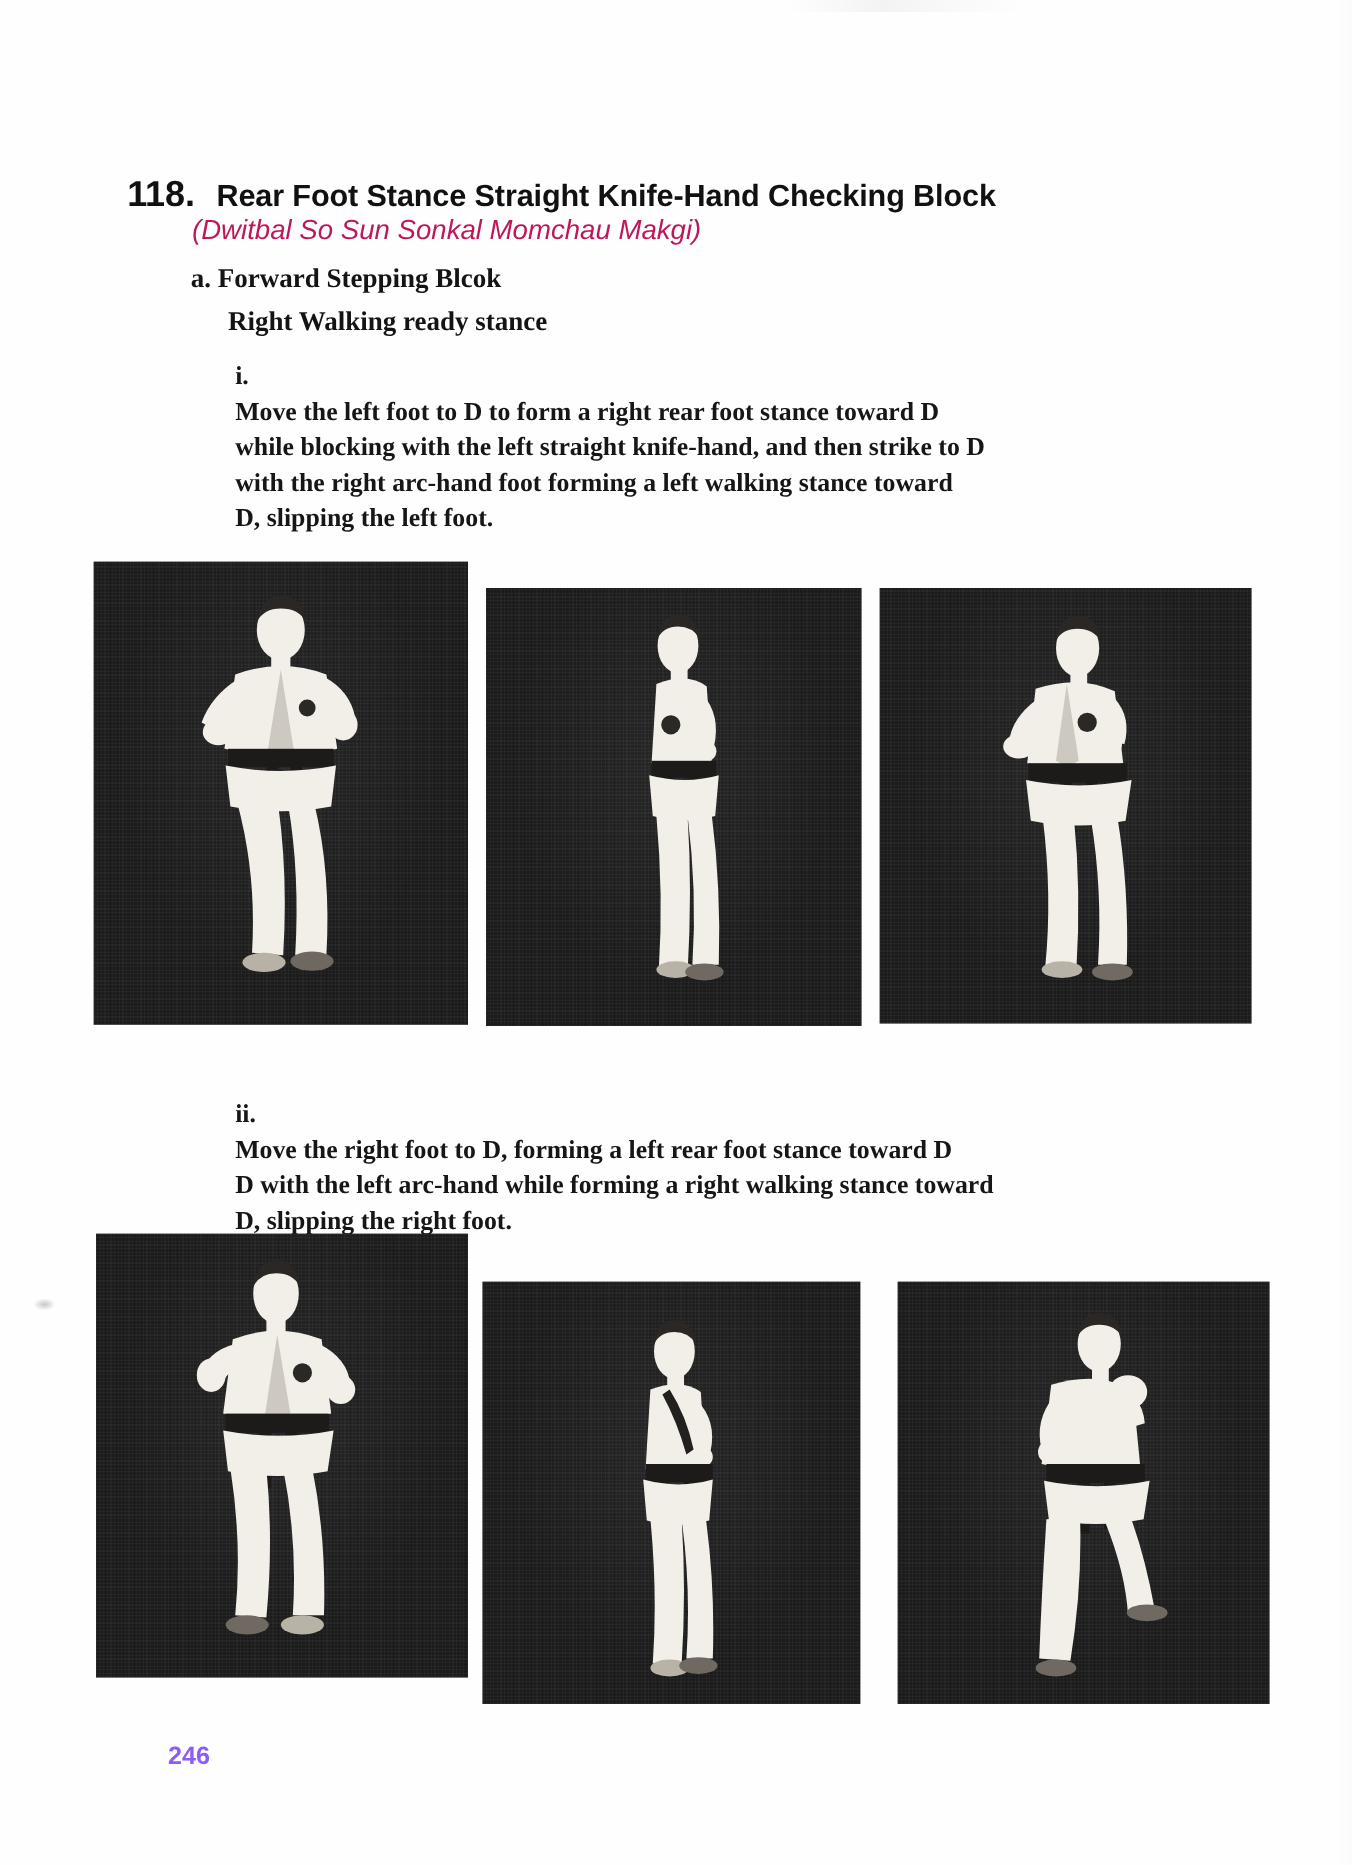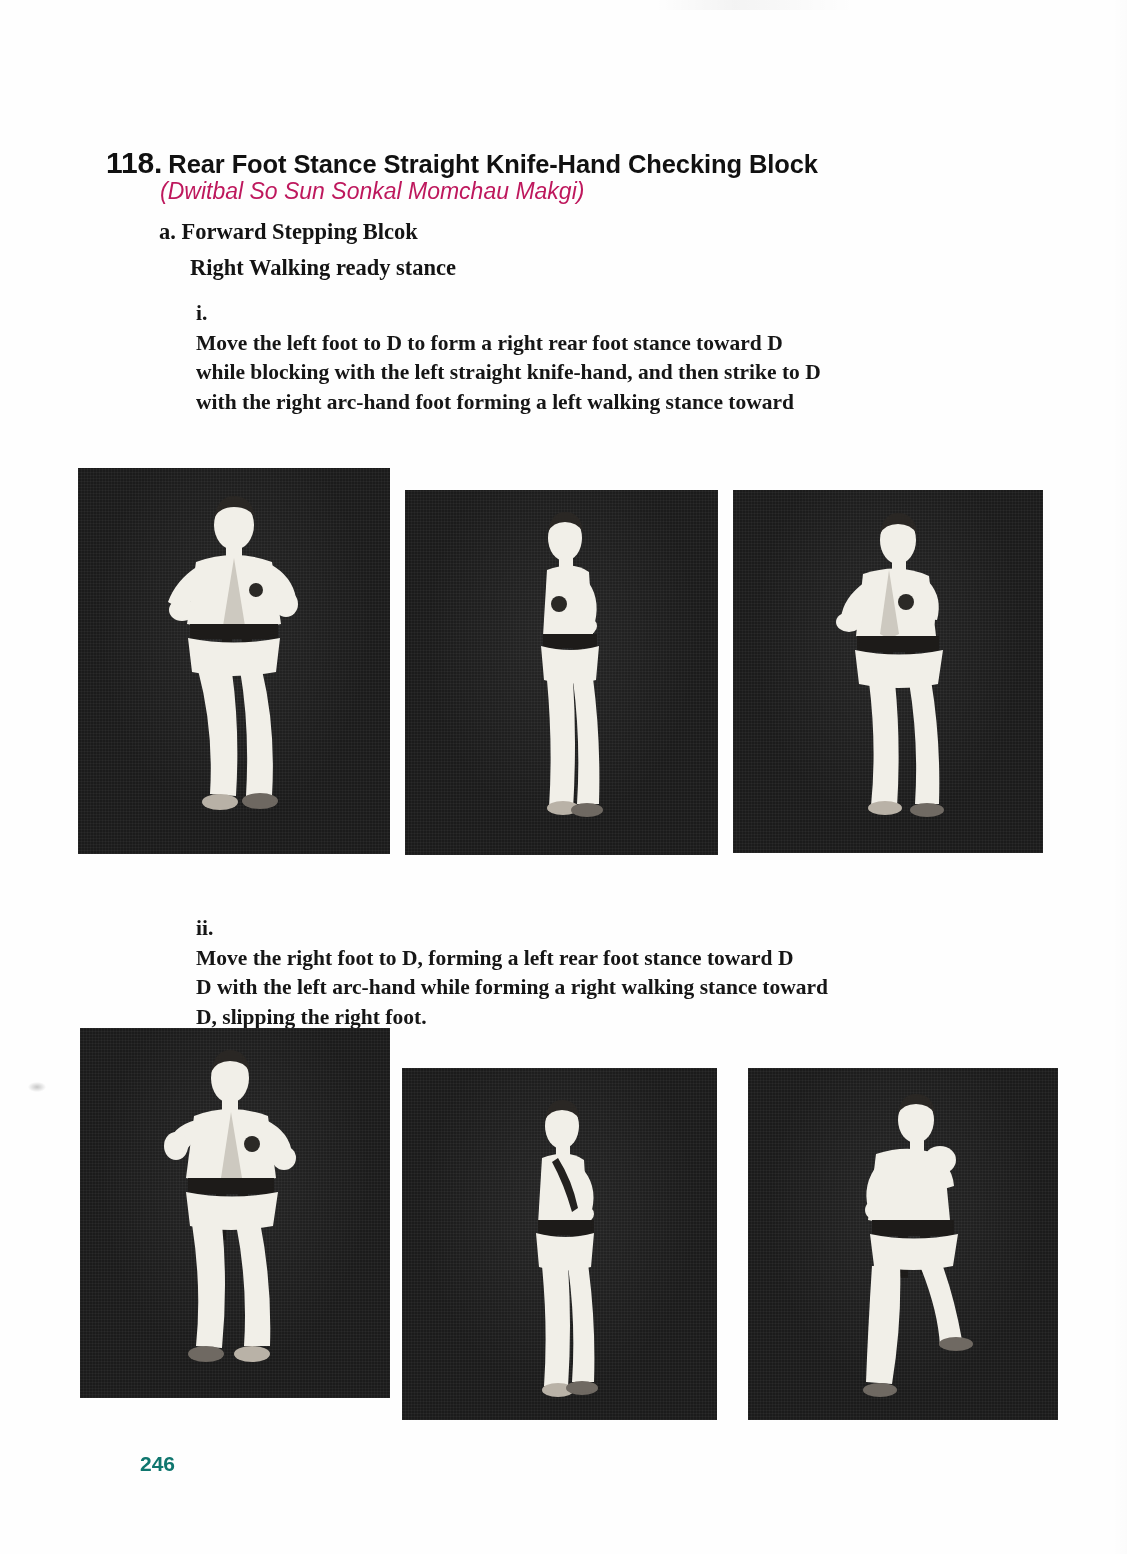--- a/index.html
+++ b/index.html
@@ -55,21 +55,21 @@
   }
   .title-num {
     font-family: "Liberation Sans", sans-serif;
     font-weight: bold;
     font-size: 30px;
   }
   .title-text {
     font-family: "Liberation Sans", sans-serif;
     font-weight: bold;
     font-size: 25.5px;
-    margin-left: 6px;
+    margin-left: 18px;
   }
   .subtitle-line {
     position: absolute;
     left: 160px;
     top: 178px;
     font-family: "Liberation Sans", sans-serif;
     font-style: italic;
     font-weight: normal;
     font-size: 23px;
     color: #be185d;
@@ -151,21 +151,21 @@
   }
 
   
   .folio {
     position: absolute;
     left: 140px;
     top: 1452px;
     font-family: "Liberation Sans", sans-serif;
     font-weight: bold;
     font-size: 21px;
-    color: #0f766e;
+    color: #8b5cf6;
   }
 </style>
 </head>
 <body>
 
 <div class="page">
 
   <div class="scan-artifact-top"></div>
   <div class="scan-artifact-left"></div>
   <div class="scan-edge-right"></div>
@@ -177,20 +177,21 @@
 
   <div class="section-a">a. Forward Stepping Blcok</div>
   <div class="ready-stance">Right Walking ready stance</div>
 
   <div class="step step-i">
     <span class="marker">i.</span>
     <span class="lines">
       <span class="ln">Move the left foot to D to form a right rear foot stance toward D</span>
       <span class="ln">while blocking with the left straight knife-hand, and then strike to D</span>
       <span class="ln">with the right arc-hand foot forming a left walking stance toward</span>
+      <span class="ln">D, slipping the left foot.</span>
     </span>
   </div>
 
   <div class="photo" style="left:78px; top:468px; width:312px; height:386px;">
     <svg viewBox="0 0 312 386" preserveAspectRatio="none" aria-hidden="true">
       <g fill="#f1efe8">
 
         <ellipse cx="156" cy="57" rx="20" ry="25"></ellipse>
 
         <path d="M136 50 q4-22 20-22 q18 0 21 22 q-6-11-21-11 q-14 0-20 11z" fill="#2a2724"></path>

